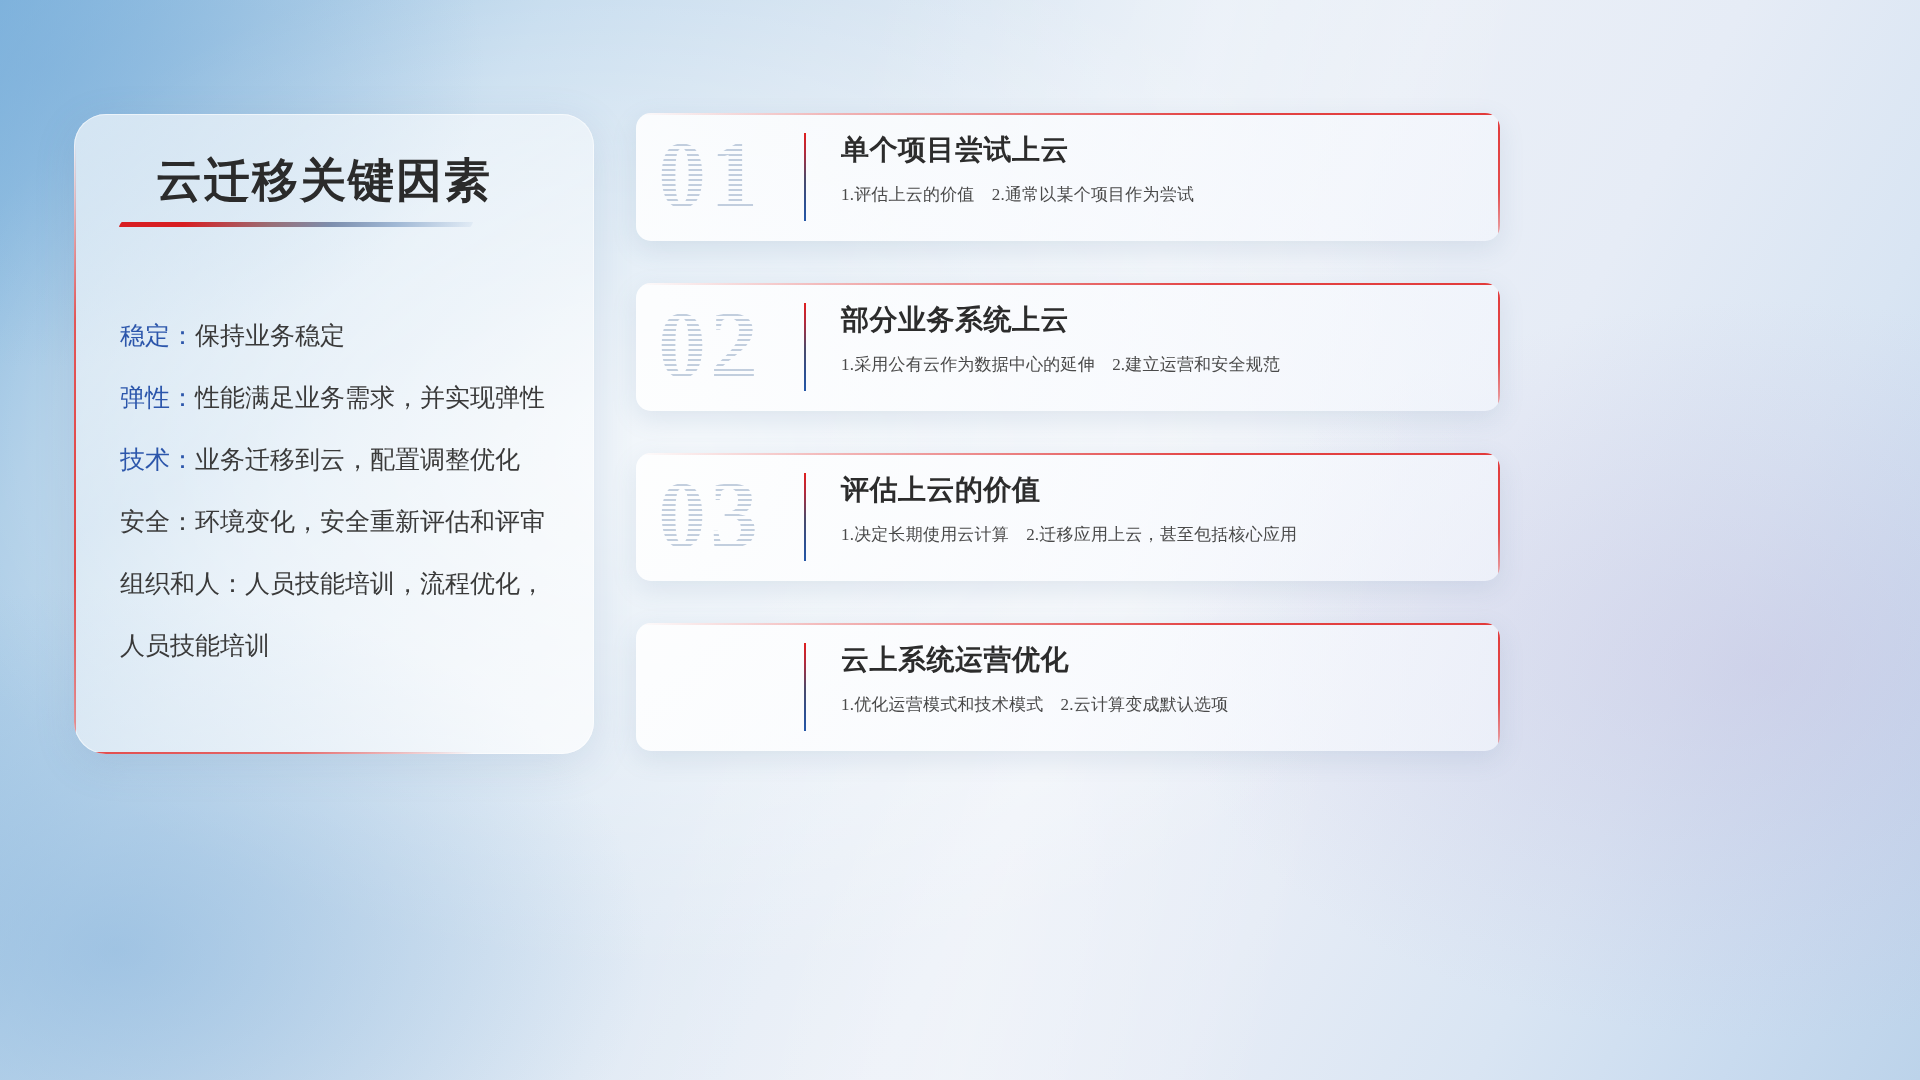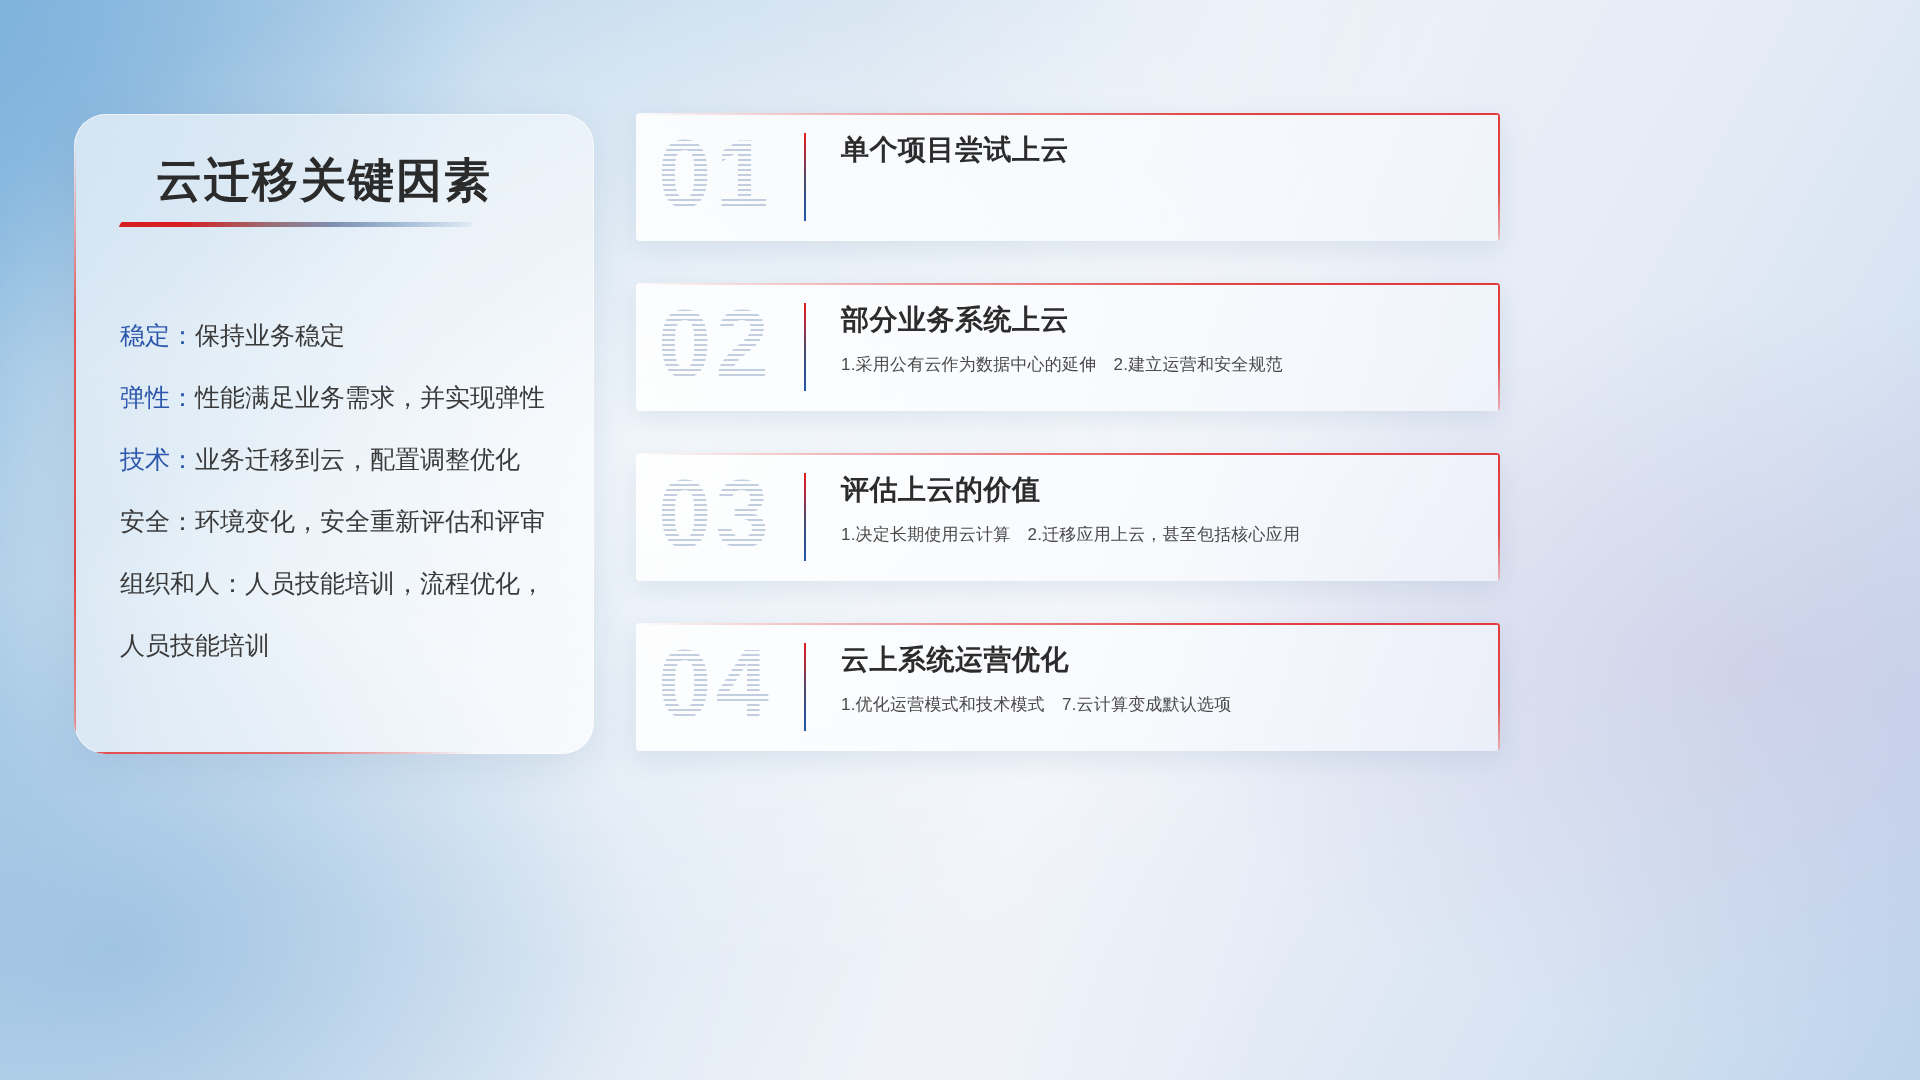--- a/index.html
+++ b/index.html
@@ -82,24 +82,25 @@
   .factor-label{ font-weight:400; }
   .factor-label.blue{ color:#2c56ab; }
   .factor-label.dark{ color:#3a3a3a; }
   .factor-text{ color:#3a3a3a; }
 
   
   #steps{ position:absolute; left:636px; top:113px; width:864px; }
   .step-card{
     position:relative;
     height:128px; margin-bottom:42px;
-    border-radius:4px;
+    border-radius:15px;
     background:linear-gradient(112deg, rgba(255,255,255,.88) 0%, rgba(252,253,255,.80) 38%, rgba(248,250,254,.72) 70%, rgba(244,247,253,.66) 100%);
     box-shadow:0 8px 26px rgba(92,126,166,.14);
     overflow:hidden;
+    font-family:Liberation Serif, serif;
   }
   .step-card::before{ 
     content:""; position:absolute; left:0; right:0; top:0; height:2px;
     background:linear-gradient(90deg, rgba(226,58,58,0) 0%, rgba(226,58,58,.35) 22%, rgba(226,58,58,.95) 66%, #e23a3a 100%);
   }
   .step-card::after{ 
     content:""; position:absolute; right:0; top:0; bottom:0; width:2px;
     background:linear-gradient(180deg, #e23a3a 0%, rgba(226,58,58,.9) 62%, rgba(226,58,58,.35) 100%);
   }
 
@@ -168,20 +169,21 @@
   </div>
 </section>
 
 <section id="steps">
 
   <article class="step-card">
     <div class="step-number">01</div>
     <div class="step-divider"></div>
     <div class="step-body">
       <div class="step-title">单个项目尝试上云</div>
+      <div class="step-sub">1.评估上云的价值　2.通常以某个项目作为尝试</div>
     </div>
   </article>
 
   <article class="step-card">
     <div class="step-number">02</div>
     <div class="step-divider"></div>
     <div class="step-body">
       <div class="step-title">部分业务系统上云</div>
       <div class="step-sub">1.采用公有云作为数据中心的延伸　2.建立运营和安全规范</div>
     </div>
@@ -190,21 +192,20 @@
   <article class="step-card">
     <div class="step-number">03</div>
     <div class="step-divider"></div>
     <div class="step-body">
       <div class="step-title">评估上云的价值</div>
       <div class="step-sub">1.决定长期使用云计算　2.迁移应用上云，甚至包括核心应用</div>
     </div>
   </article>
 
   <article class="step-card">
-    <div class="step-number">04</div>
     <div class="step-divider"></div>
     <div class="step-body">
       <div class="step-title">云上系统运营优化</div>
-      <div class="step-sub">1.优化运营模式和技术模式　7.云计算变成默认选项</div>
+      <div class="step-sub">1.优化运营模式和技术模式　2.云计算变成默认选项</div>
     </div>
   </article>
 
 </section>
 
 </body></html>

